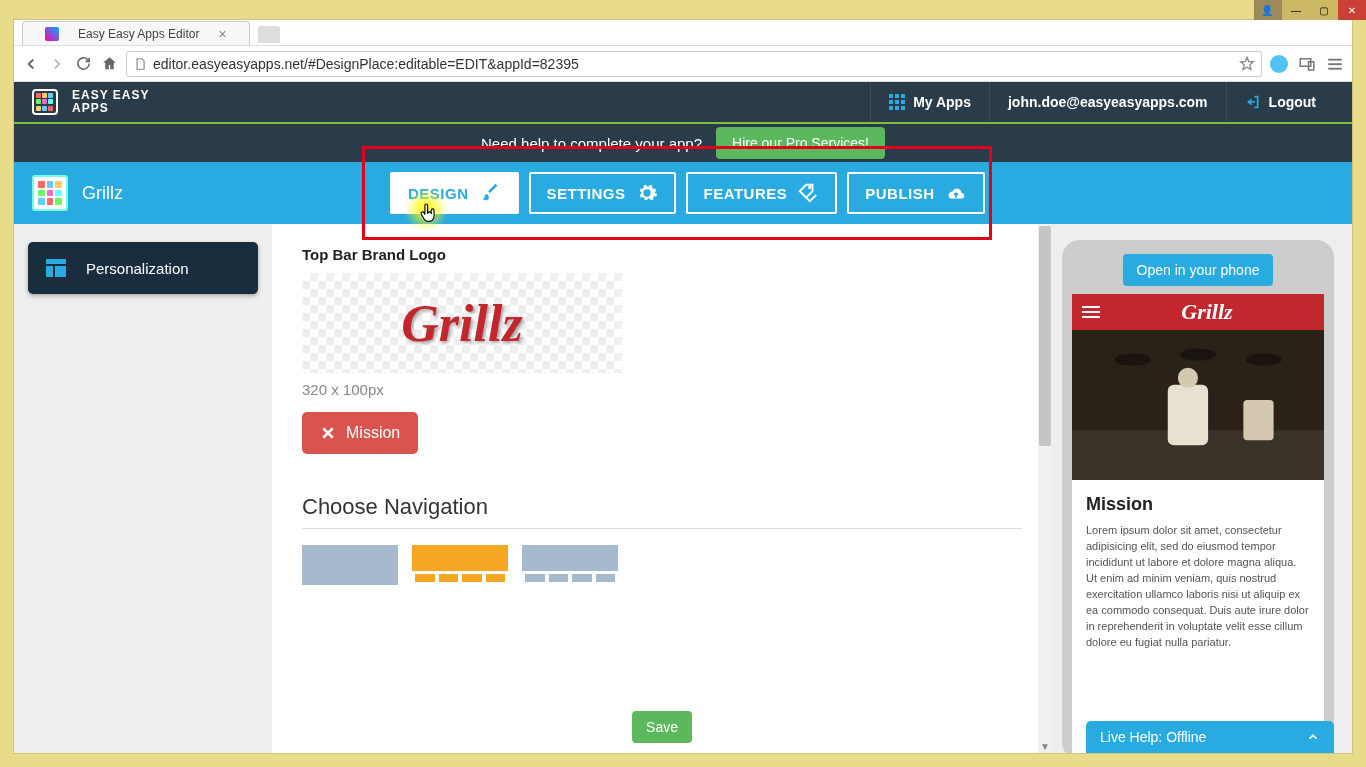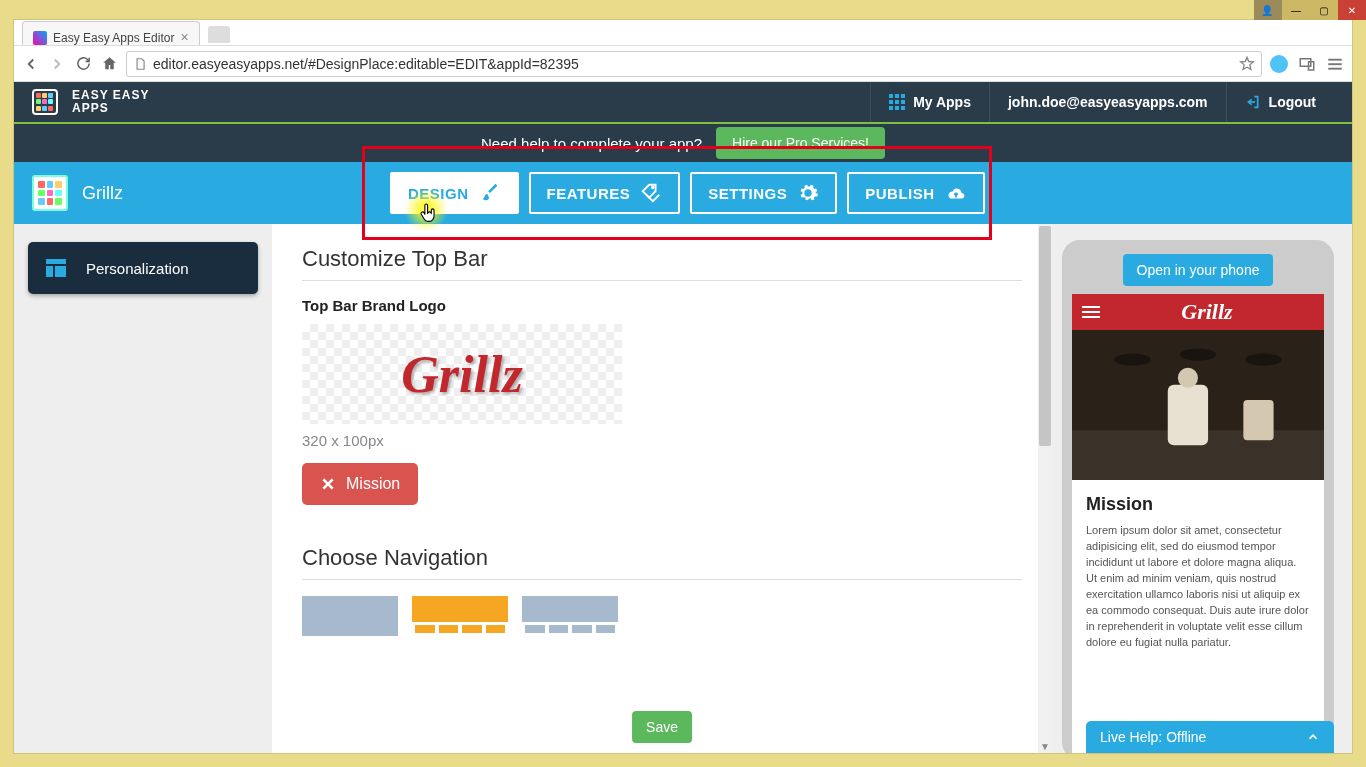--- a/index.html
+++ b/index.html
@@ -9,21 +9,21 @@
 .window-controls { position: absolute; top: 0; right: 0; display: flex; z-index: 100; }
 .win-btn { width: 28px; height: 20px; display: flex; align-items: center; justify-content: center; font-size: 10px; cursor: pointer; }
 .win-user { background: #9b8a5a; color: #fff; }
 .win-min { background: #ccb865; }
 .win-max { background: #ccb865; }
 .win-close { background: #c94135; color: #fff; }
 
 
 .browser { position: absolute; top: 20px; left: 14px; right: 14px; bottom: 14px; background: #fff; box-shadow: 0 0 0 1px rgba(0,0,0,0.1); display: flex; flex-direction: column; }
 .tab-strip { height: 26px; background: #fff; border-bottom: 1px solid #ddd; display: flex; align-items: flex-end; padding-left: 8px; }
-.tab { height: 24px; padding: 0 10px; background: #f7f7f7; border: 1px solid #ccc; border-bottom: none; border-radius: 4px 4px 0 0; display: flex; align-items: flex-end; gap: 6px; font-size: 12px; color: #444; min-width: 160px; }
+.tab { height: 24px; padding: 0 22px; background: #f7f7f7; border: 1px solid #ccc; border-bottom: none; border-radius: 4px 4px 0 0; display: flex; align-items: center; gap: 19px; font-size: 12px; color: #444; min-width: 160px; }
 .tab-favicon { width: 14px; height: 14px; background: linear-gradient(45deg,#f0a,#0af); border-radius: 2px; }
 .tab-close { margin-left: auto; font-size: 14px; color: #888; }
 .new-tab { width: 22px; height: 17px; background: #ddd; margin-left: 8px; border-radius: 3px 3px 0 0; margin-bottom: 2px; }
 
 .toolbar-row { height: 36px; display: flex; align-items: center; padding: 0 8px; gap: 8px; border-bottom: 1px solid #ddd; }
 .nav-icon { width: 18px; height: 18px; color: #666; display:flex; align-items:center; justify-content:center; }
 .nav-icon.disabled { color: #bbb; }
 .url-bar { flex: 1; height: 26px; border: 1px solid #ccc; border-radius: 3px; display: flex; align-items: center; padding: 0 6px; gap: 6px; font-size: 14px; color: #333; justify-content: center; }
 .url-icon { width: 14px; height: 14px; color: #888; }
 .star-icon { width: 16px; height: 16px; color: #888; margin-left: auto; }
@@ -240,31 +240,31 @@
     </div>
     <div class="main-tabs">
       <div class="main-tab active">
         <span>DESIGN</span>
         <svg class="tab-icon" viewBox="0 0 24 24" fill="currentColor">
             <path d="M20 4l-2-2-8 8 2 2z"></path>
             <path d="M9 13c-2 0-3 2-3 3 0 2-2 2-2 2 1 2 3 2 4 2 2 0 3-2 3-3l-2-4z"></path>
           </svg>
       </div>
       <div class="main-tab">
+        <span>SETTINGS</span>
+        <svg class="tab-icon" viewBox="0 0 24 24" fill="currentColor">
+            <path d="M12 8a4 4 0 1 0 0 8 4 4 0 0 0 0-8zm9 4l2 1-1 3-2-.5a8 8 0 0 1-1.5 1.5l.5 2-3 1-1-2h-2l-1 2-3-1 .5-2A8 8 0 0 1 7 16.5L5 17l-1-3 2-1v-2l-2-1 1-3 2 .5A8 8 0 0 1 8.5 6L8 4l3-1 1 2h2l1-2 3 1-.5 2A8 8 0 0 1 19 7.5l2-.5 1 3-2 1z"></path>
+          </svg>
+      </div>
+      <div class="main-tab">
         <span>FEATURES</span>
         <svg class="tab-icon" viewBox="0 0 24 24" fill="none" stroke="currentColor" stroke-width="2">
             <path d="M3 10l7-7h7v7l-7 7-7-7z"></path>
             <circle cx="14" cy="6" r="1" fill="currentColor"></circle>
             <path d="M7 14l7 7 7-7"></path>
-          </svg>
-      </div>
-      <div class="main-tab">
-        <span>SETTINGS</span>
-        <svg class="tab-icon" viewBox="0 0 24 24" fill="currentColor">
-            <path d="M12 8a4 4 0 1 0 0 8 4 4 0 0 0 0-8zm9 4l2 1-1 3-2-.5a8 8 0 0 1-1.5 1.5l.5 2-3 1-1-2h-2l-1 2-3-1 .5-2A8 8 0 0 1 7 16.5L5 17l-1-3 2-1v-2l-2-1 1-3 2 .5A8 8 0 0 1 8.5 6L8 4l3-1 1 2h2l1-2 3 1-.5 2A8 8 0 0 1 19 7.5l2-.5 1 3-2 1z"></path>
           </svg>
       </div>
       <div class="main-tab">
         <span>PUBLISH</span>
         <svg class="tab-icon" viewBox="0 0 24 24" fill="currentColor">
             <path d="M18 12a5 5 0 0 0-9.7-1.5A4 4 0 0 0 6 18h12a3 3 0 0 0 0-6z"></path>
             <path d="M12 17v-5m0 0l-2 2m2-2l2 2" stroke="#29abe2" stroke-width="2" fill="none"></path>
           </svg>
       </div>
     </div>
@@ -283,21 +283,20 @@
       </div>
     </div>
 
     <div class="main-panel">
       <div class="scroll-track">
         <div class="scroll-arrow" style="top:2px">▲</div>
         <div class="scroll-thumb"></div>
         <div class="scroll-arrow" style="bottom:2px">▼</div>
       </div>
 
-      <h2 class="section-title">Customize Top Bar</h2>
       <div class="field-label">Top Bar Brand Logo</div>
       <div class="logo-preview">
         <div class="logo-script">Grillz</div>
       </div>
       <div class="dims">320 x 100px</div>
       <div>
         <div class="btn btn-red">
           <svg viewBox="0 0 24 24" width="16" height="16" fill="#fff">
               <path d="M5 5l14 14M19 5L5 19" stroke="#fff" stroke-width="4"></path>
             </svg>

